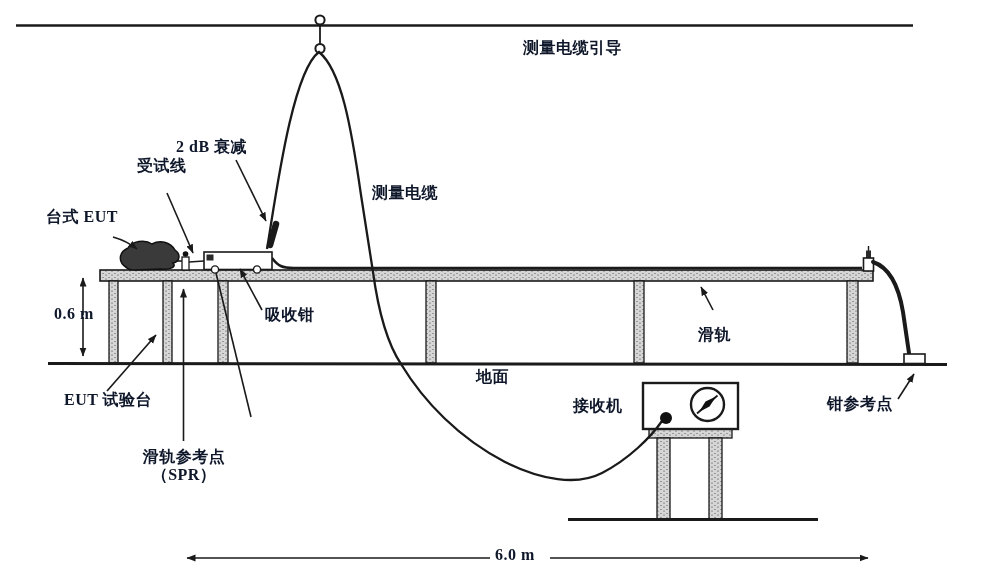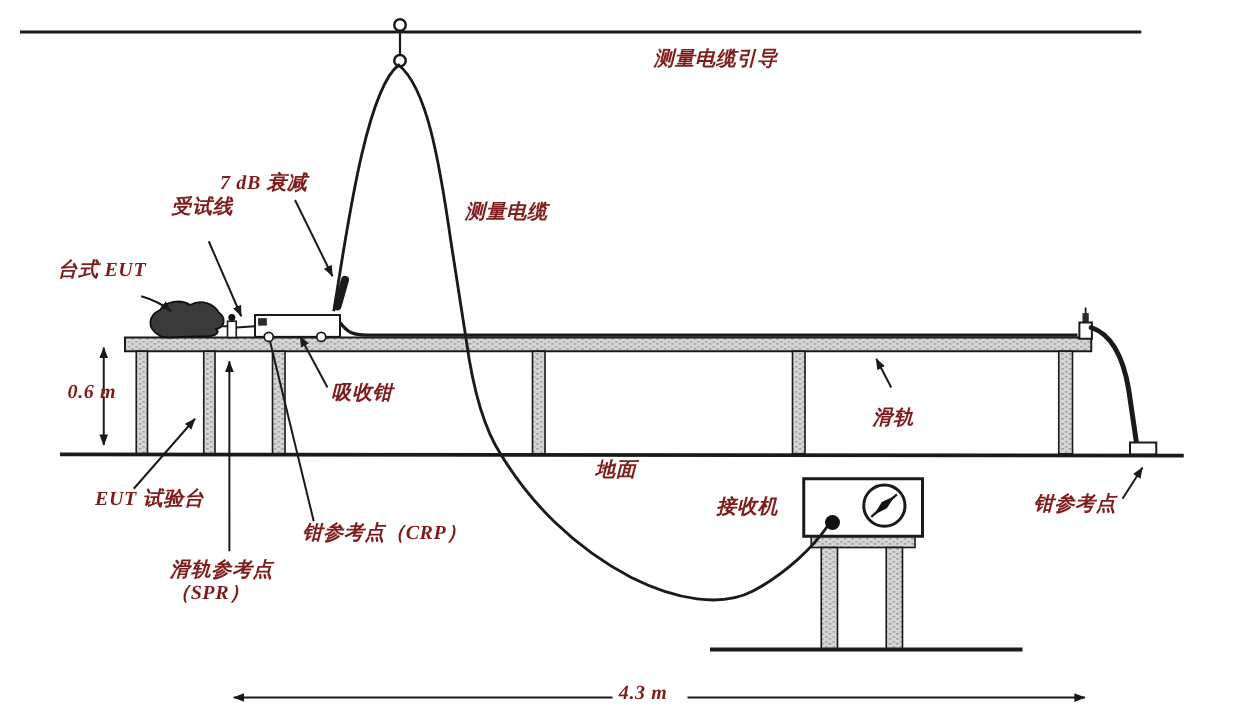--- a/index.html
+++ b/index.html
@@ -2,23 +2,23 @@
 <html><head>
 <meta charset="utf-8">
 <style>
   html,body{margin:0;padding:0;background:#fff;}
   #stage{
     position:relative;width:1001px;height:582px;background:#fff;overflow:hidden;
     font-family:"Liberation Serif","DejaVu Serif",serif;color:#111;
   }
   .lbl{
     position:absolute;font-size:16px;font-weight:bold;white-space:nowrap;
-    letter-spacing:0.5px;line-height:1.15;color:#7f1d1d;font-style:italic;
+    letter-spacing:0.5px;line-height:1.15;color:#0f172a;
   }
-  .centered{}
+  .centered{text-align:center;}
   svg{position:absolute;left:0;top:0;}
 </style>
 </head>
 <body>
 
 <div id="stage">
 
   <svg width="1001" height="582" viewBox="0 0 1001 582">
     <defs>
       <marker id="arw" markerWidth="11" markerHeight="9" refX="8.5" refY="3.5" orient="auto" markerUnits="userSpaceOnUse">
@@ -125,31 +125,30 @@
       <line x1="83" y1="317" x2="83" y2="356" marker-end="url(#arw)"></line>
     </g>
 
     <g stroke="#1a1a1a" stroke-width="1.6">
       <line x1="490" y1="558" x2="187" y2="558" marker-end="url(#arw)"></line>
       <line x1="550" y1="558" x2="868" y2="558" marker-end="url(#arw)"></line>
     </g>
   </svg>
 
   <div class="lbl" style="left:523px;top:39px">测量电缆引导</div>
-  <div class="lbl" style="left:176px;top:138px">7 dB 衰减</div>
+  <div class="lbl" style="left:176px;top:138px">2 dB 衰减</div>
   <div class="lbl" style="left:137px;top:157px">受试线</div>
   <div class="lbl" style="left:46px;top:208px">台式 EUT</div>
-  <div class="lbl" style="left:372px;top:161px">测量电缆</div>
+  <div class="lbl" style="left:372px;top:184px">测量电缆</div>
   <div class="lbl" style="left:265px;top:306px">吸收钳</div>
   <div class="lbl" style="left:698px;top:326px">滑轨</div>
   <div class="lbl" style="left:476px;top:368px">地面</div>
   <div class="lbl" style="left:573px;top:397px">接收机</div>
-  <div class="lbl" style="left:76px;top:391px">EUT 试验台</div>
-  <div class="lbl" style="left:242px;top:418px">钳参考点（CRP）</div>
+  <div class="lbl" style="left:64px;top:391px">EUT 试验台</div>
   <div class="lbl centered" style="left:136px;top:448px;width:96px">
     <div>滑轨参考点</div>
     <div>（SPR）</div>
   </div>
   <div class="lbl" style="left:827px;top:395px">钳参考点</div>
   <div class="lbl" style="left:54px;top:305px">0.6 m</div>
-  <div class="lbl" style="left:495px;top:546px">4.3 m</div>
+  <div class="lbl" style="left:495px;top:546px">6.0 m</div>
 
 </div>
 
 </body></html>

